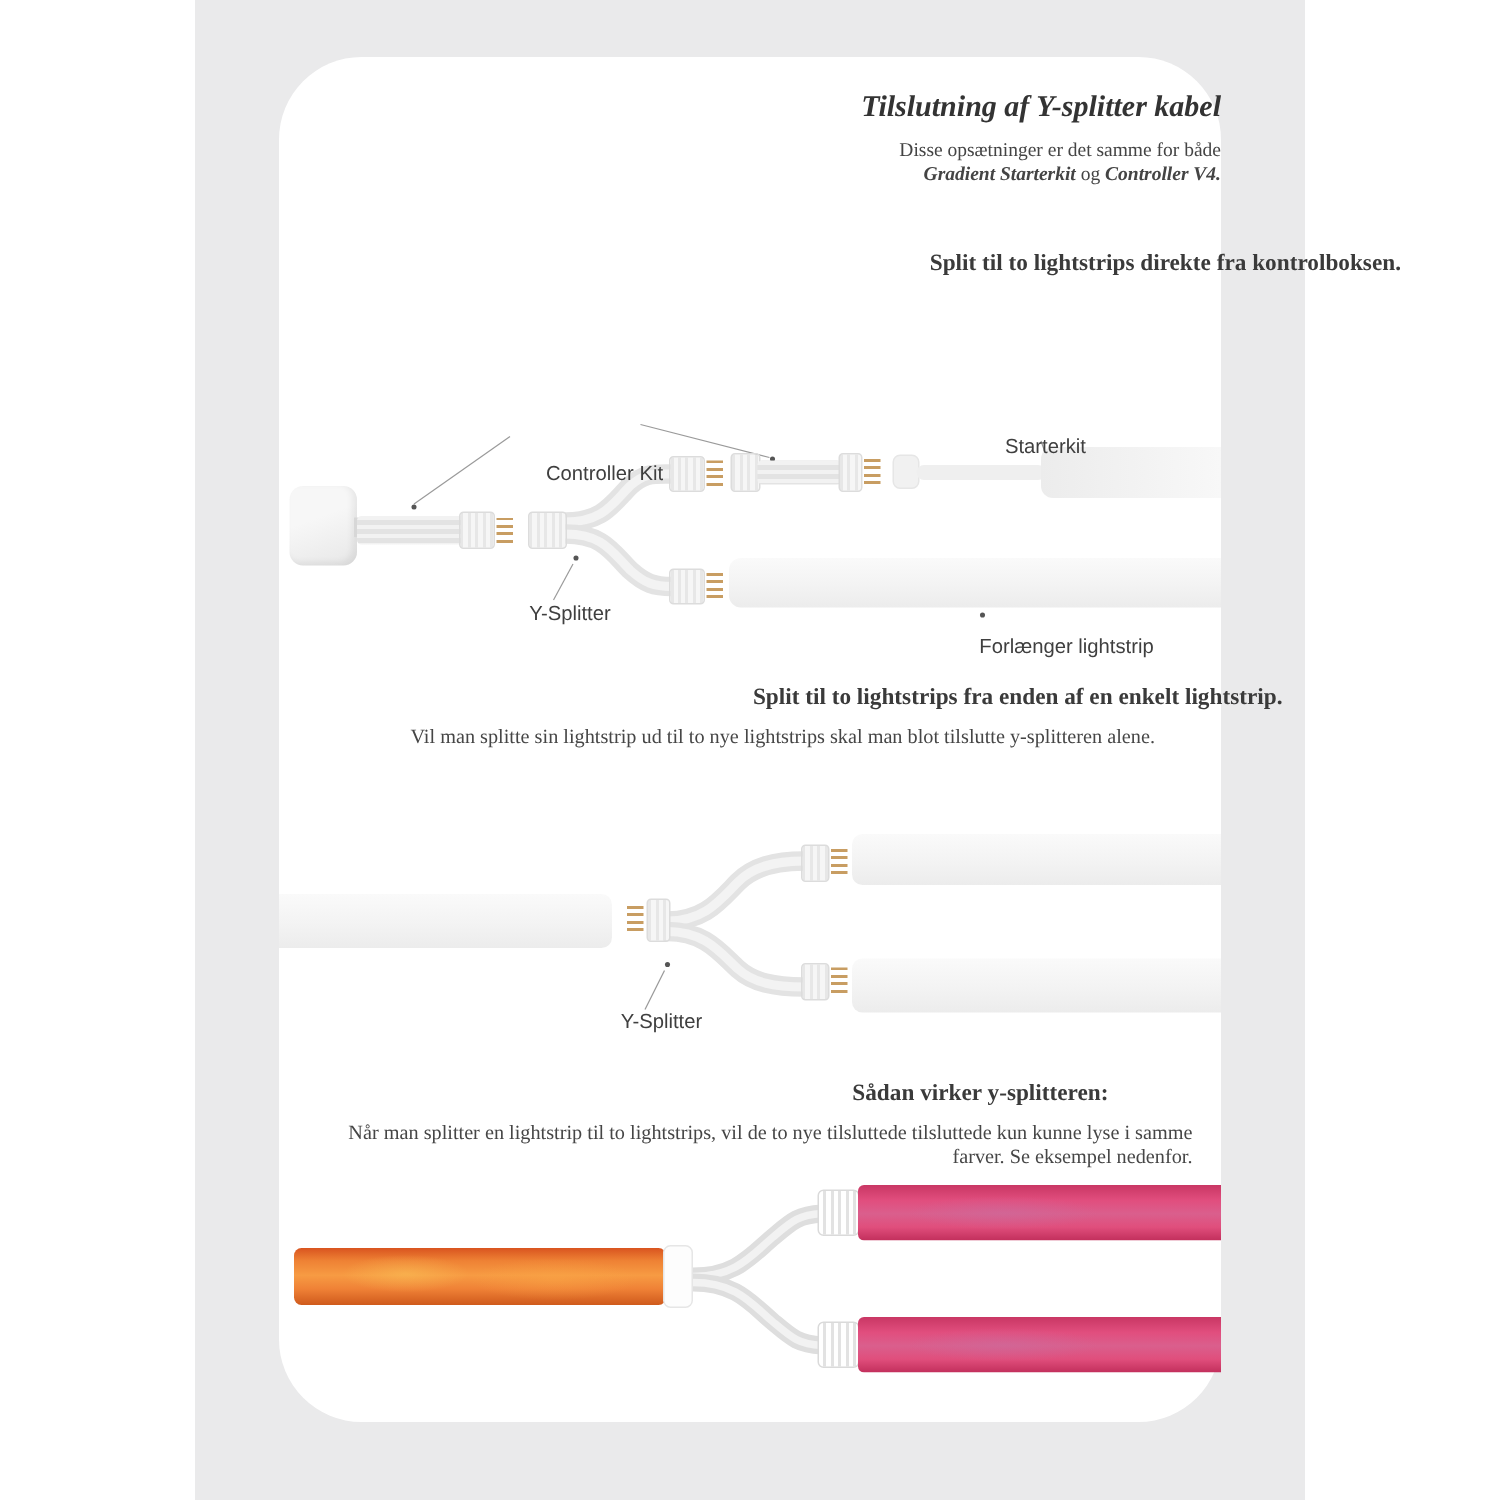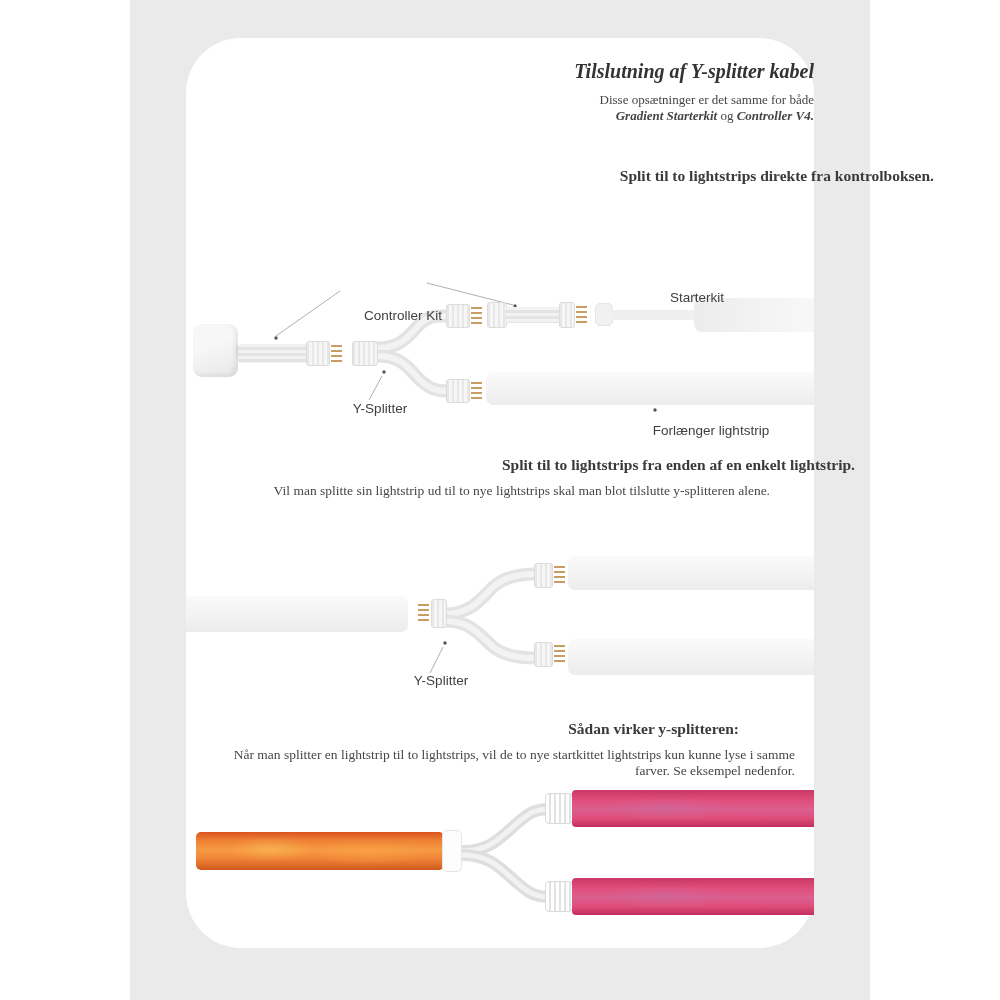--- a/index.html
+++ b/index.html
@@ -120,21 +120,21 @@
   <div class="abs connector" style="left:534px;top:563px;width:19px;height:25px;"></div>
   <div class="abs pins" style="left:554px;top:566px;height:18px;"></div>
   <div class="abs strip" style="left:568px;top:556px;width:246px;height:34px;border-radius:7px 0 0 7px;"></div>
   <div class="abs connector" style="left:534px;top:642px;width:19px;height:25px;"></div>
   <div class="abs pins" style="left:554px;top:645px;height:18px;"></div>
   <div class="abs strip" style="left:568px;top:639px;width:246px;height:36px;border-radius:7px 0 0 7px;"></div>
 
   <div class="dlabel" style="left:381px;top:673px;width:120px;">Y-Splitter</div>
 
   <div class="txt heading h3pos">Sådan virker y-splitteren:</div>
-  <div class="txt body b3pos">Når man splitter en lightstrip til to lightstrips, vil de to nye startkittet lightstrips kun kunne lyse i samme farver. Se eksempel nedenfor.</div>
+  <div class="txt body b3pos">Når man splitter en lightstrip til to lightstrips, vil de to nye tilsluttede tilsluttede kun kunne lyse i samme farver. Se eksempel nedenfor.</div>
 
   <svg style="left:180px;top:770px;" width="640" height="160" viewBox="0 0 640 160">
     <path d="M282,81 C310,81 320,68 335,55 C348,44 352,40 368,39" fill="none" stroke="#dedede" stroke-width="12" stroke-linecap="round"></path>
     <path d="M282,81 C310,81 320,68 335,55 C348,44 352,40 368,39" fill="none" stroke="#f2f2f2" stroke-width="5" stroke-linecap="round"></path>
     <path d="M282,85 C310,85 320,98 335,111 C348,122 352,126 368,127" fill="none" stroke="#dedede" stroke-width="12" stroke-linecap="round"></path>
     <path d="M282,85 C310,85 320,98 335,111 C348,122 352,126 368,127" fill="none" stroke="#f2f2f2" stroke-width="5" stroke-linecap="round"></path>
   </svg>
 
   <div class="abs orange" style="left:196px;top:832px;width:248px;height:38px;"></div>
   <div class="abs cap" style="left:442px;top:830px;width:20px;height:42px;"></div>

